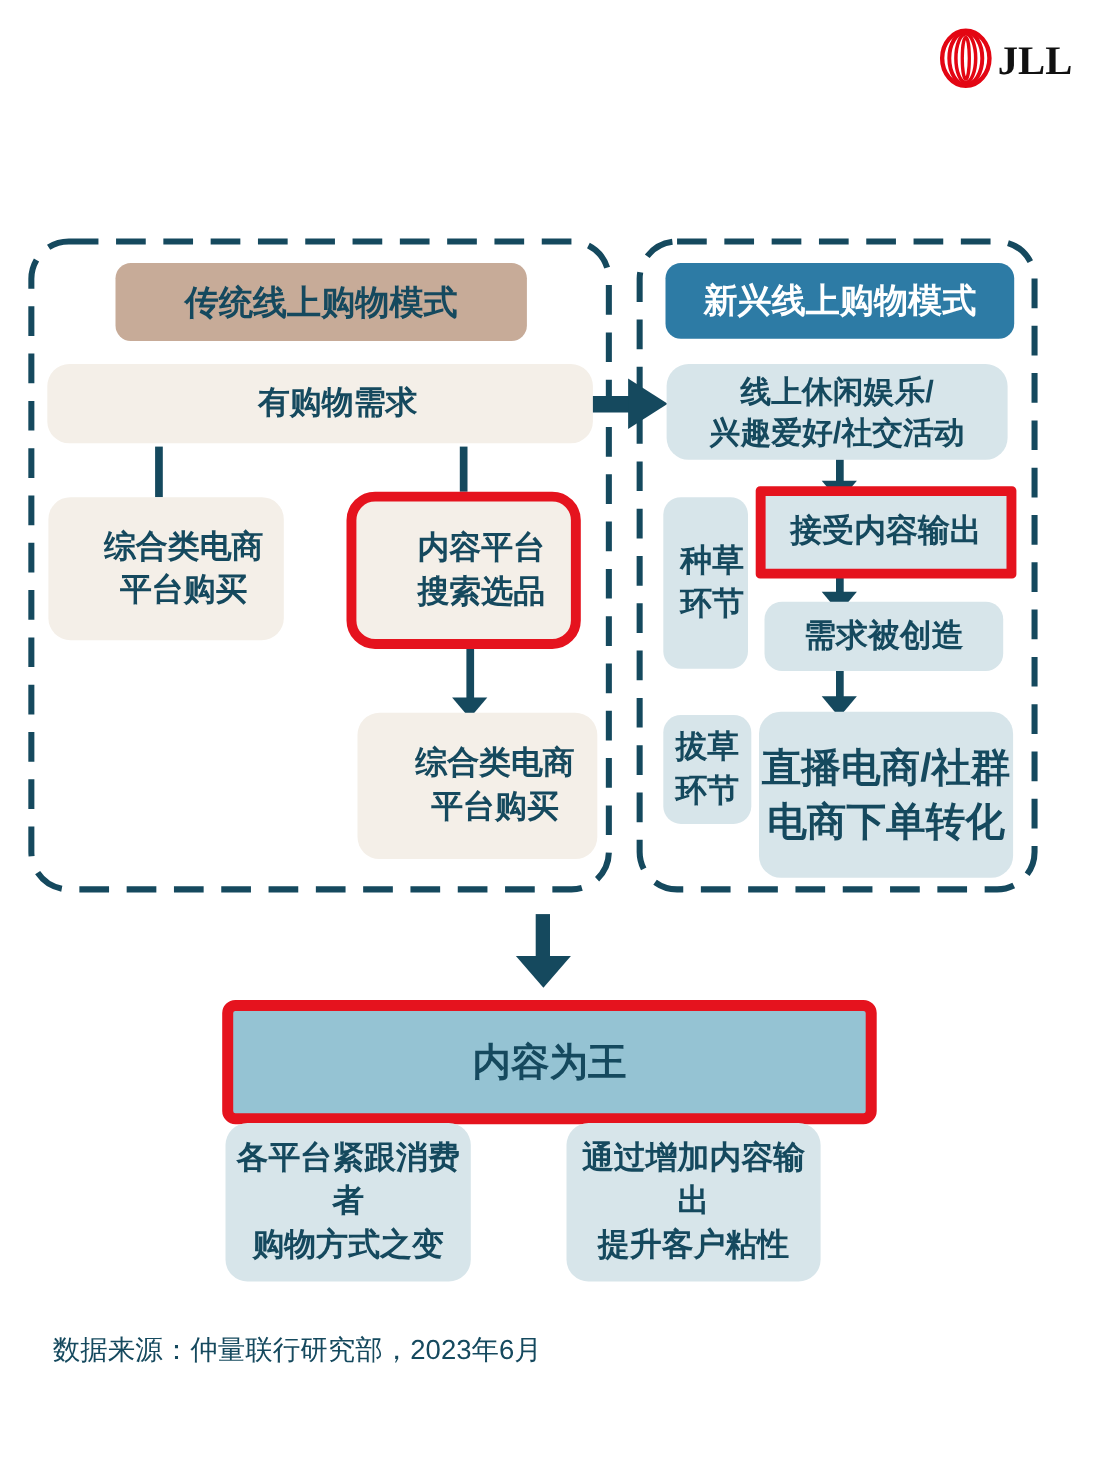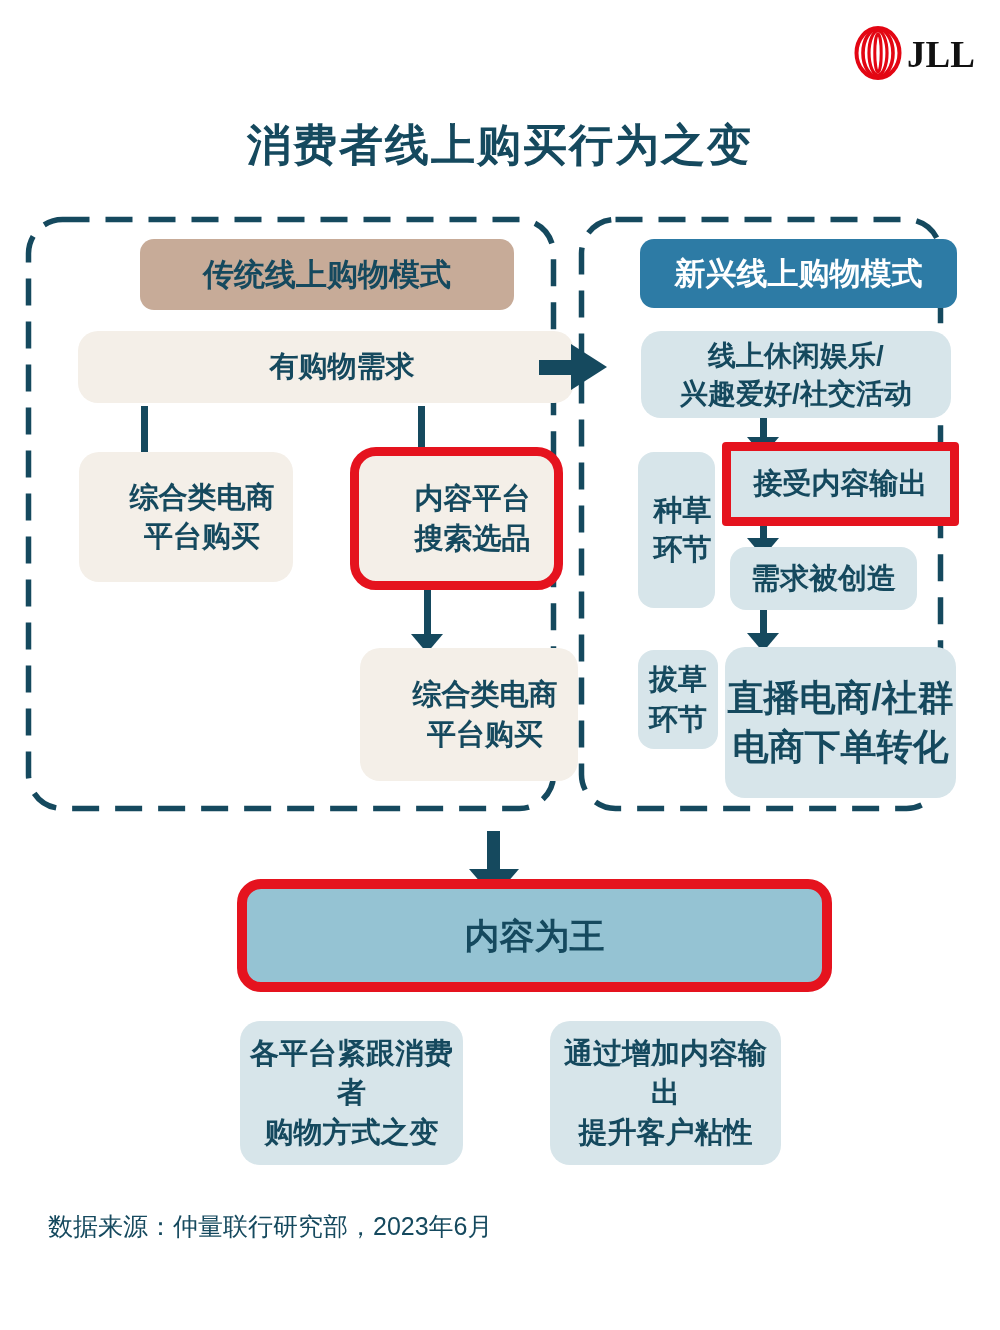--- a/index.html
+++ b/index.html
@@ -24,21 +24,21 @@
     text-align:center;font-size:44px;font-weight:bold;
     color:var(--dark-teal);letter-spacing:2px;
   }
 
   .dash-svg{position:absolute;}
   .dash-rect{fill:none;stroke:var(--dark-teal);stroke-width:5.5;stroke-dasharray:27 16;}
 
   .node{
     position:absolute;display:flex;align-items:center;justify-content:center;
     text-align:center;color:var(--dark-teal);font-weight:bold;
-    white-space:pre-line;line-height:1.35;margin-left:35px;
+    white-space:pre-line;line-height:1.35;
   }
   .bg-tan{background:var(--tan);}
   .bg-cream{background:var(--cream);padding-left:32px;}
   .bg-teal{background:var(--teal-header);color:#ffffff;}
   .bg-light{background:var(--light-blue);}
   .bg-med{background:var(--medium-blue);}
   .red-border{border:9px solid var(--red);}
 
   .hline,.vline{position:absolute;background:var(--dark-teal);}
   .tri{position:absolute;width:0;height:0;}
@@ -59,21 +59,20 @@
   <svg class="abs" style="left:853px;top:24px;" width="124" height="58" viewBox="0 0 124 58">
     <g fill="none" stroke="#e30613">
       <ellipse cx="25" cy="29" rx="21.5" ry="25" stroke-width="4"></ellipse>
       <ellipse cx="25" cy="29" rx="15" ry="24" stroke-width="3.6"></ellipse>
       <ellipse cx="25" cy="29" rx="9" ry="22" stroke-width="3.2"></ellipse>
       <ellipse cx="25" cy="29" rx="3.2" ry="19" stroke-width="3"></ellipse>
     </g>
     <text x="54" y="43" font-family="Liberation Serif, serif" font-weight="bold" font-size="37" fill="#111111">JLL</text>
   </svg>
 
-  <div class="title">消费者线上购买行为之变</div>
 
   <svg class="dash-svg" style="left:25px;top:216px;" width="532" height="596">
     <rect class="dash-rect" x="3.5" y="3.5" width="525" height="589" rx="34"></rect>
   </svg>
 
   <svg class="dash-svg" style="left:578px;top:216px;" width="366" height="596">
     <rect class="dash-rect" x="3.5" y="3.5" width="359" height="589" rx="34"></rect>
   </svg>
 
   <div class="node bg-tan" style="left:105px;top:239px;width:374px;height:71px;border-radius:14px;font-size:31px;">传统线上购物模式</div>
@@ -107,35 +106,35 @@
   <div class="tri tri-down" style="left:747px;top:437px;"></div>
 
   <div class="node bg-light" style="left:603px;top:452px;width:77px;height:156px;border-radius:16px;font-size:29px;padding-left:12px;">种草
 环节</div>
 
   <div class="vline" style="left:760px;top:523px;width:7px;height:18px;"></div>
   <div class="tri tri-down" style="left:747px;top:538px;"></div>
 
   <div class="node bg-light red-border" style="left:687px;top:442px;width:237px;height:84px;border-radius:4px;font-size:29px;">接受内容输出</div>
 
-  <div class="node bg-light" style="left:695px;top:547px;width:187px;height:63px;border-radius:16px;font-size:29px;">需求被创造</div>
+  <div class="node bg-light" style="left:695px;top:547px;width:217px;height:63px;border-radius:16px;font-size:29px;">需求被创造</div>
 
   <div class="vline" style="left:760px;top:610px;width:7px;height:26px;"></div>
   <div class="tri tri-down" style="left:747px;top:633px;"></div>
 
   <div class="node bg-light" style="left:603px;top:650px;width:80px;height:99px;border-radius:16px;font-size:29px;">拔草
 环节</div>
 
   <div class="node bg-light" style="left:690px;top:647px;width:231px;height:151px;border-radius:20px;font-size:36px;">直播电商/社群
 电商下单转化</div>
 
   <div class="vline" style="left:487px;top:831px;width:13px;height:41px;"></div>
   <div class="tri tri-down-big" style="left:469px;top:869px;"></div>
 
-  <div class="node bg-med" style="left:202px;top:879px;width:595px;height:113px;border:10px solid var(--red);border-radius:24px;font-size:35px;">内容为王</div>
+  <div class="node bg-med" style="left:202px;top:909px;width:595px;height:113px;border:10px solid var(--red);border-radius:12px;font-size:35px;">内容为王</div>
 
   <div class="node bg-light" style="left:205px;top:1021px;width:223px;height:144px;border-radius:20px;font-size:29px;">各平台紧跟消费者
 购物方式之变</div>
 
   <div class="node bg-light" style="left:515px;top:1021px;width:231px;height:144px;border-radius:20px;font-size:29px;">通过增加内容输出
 提升客户粘性</div>
 
   <div class="footer">数据来源：仲量联行研究部，2023年6月</div>
 
 </div>

